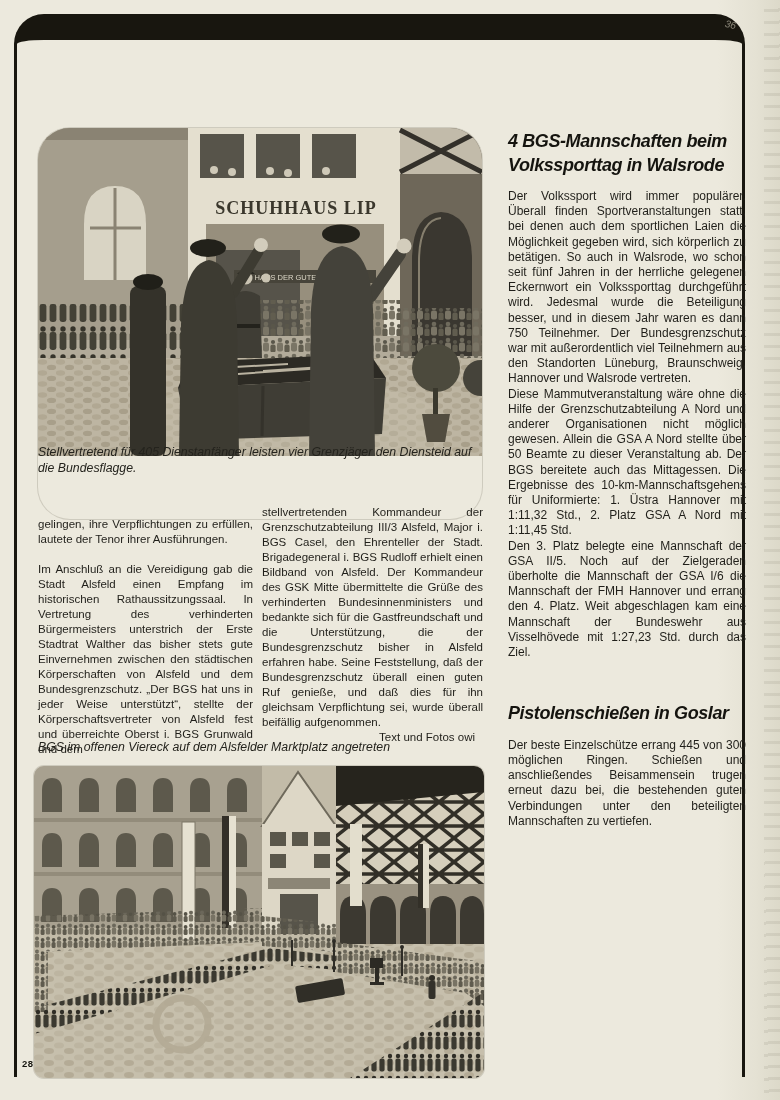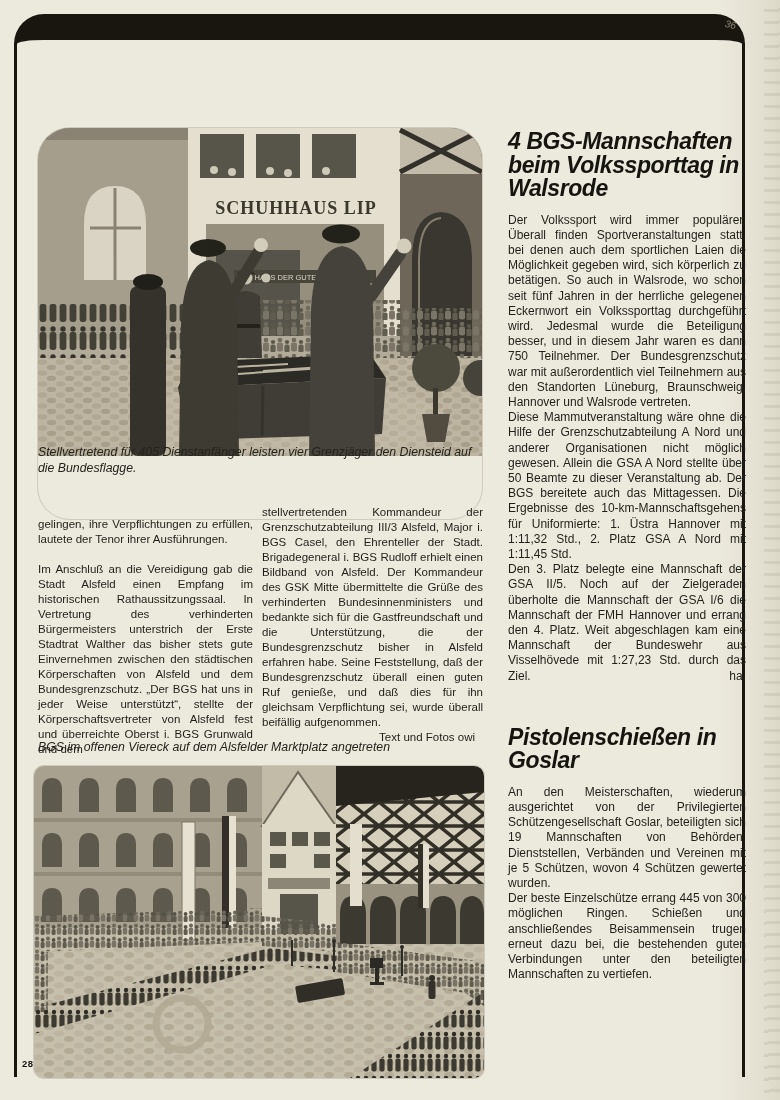--- a/index.html
+++ b/index.html
@@ -38,21 +38,21 @@
   .cap1{left:38px;top:445px;width:446px;}
   .cap2{left:38px;top:740px;width:450px;}
   .col{position:absolute;top:505px;}
   .colA{left:38px;width:215px;margin-top:12px;}
   .colB{left:262px;width:221px;}
   .col p{margin:0;font-size:11.5px;line-height:15px;text-align:justify;}
   .colA p + p{margin-top:15px;}
   .byline-owi{text-align:right !important;padding-right:8px;}
   .rightcol{position:absolute;left:508px;top:130px;width:238px;}
   .rightcol h2{
-    margin:0 0 12px 0;font-size:23px;line-height:23.5px;
+    margin:0 0 12px 0;font-size:18px;line-height:23.5px;
     font-weight:bold;font-style:italic;letter-spacing:-0.4px;color:#15140f;
   }
   .rightcol p{margin:0;font-size:12px;line-height:15.2px;text-align:justify;}
   .byline-ha{text-align:right !important;margin-top:-15.2px !important;}
   .h2-goslar{margin-top:42px !important;}
   .pagenum{position:absolute;left:22px;top:1058px;
     font-size:9.5px;font-weight:bold;letter-spacing:.5px;color:#16150f;}
 </style>
 </head>
 <body>
@@ -243,20 +243,18 @@
         <rect x="394.5" y="215" width="7" height="18" rx="2" fill="#33312a"></rect>
       </g>
     </svg>
   </figure>
 
   <div class="rightcol">
     <h2>4 BGS-Mannschaften beim Volkssporttag in Walsrode</h2>
     <p>Der Volkssport wird immer populärer. Überall finden Sportveranstaltungen statt, bei denen auch dem sportlichen Laien die Möglichkeit gegeben wird, sich körperlich zu betätigen. So auch in Walsrode, wo schon seit fünf Jahren in der herrliche gelegenen Eckernwort ein Volkssporttag durchgeführt wird. Jedesmal wurde die Beteiligung besser, und in diesem Jahr waren es dann 750 Teilnehmer. Der Bundesgrenzschutz war mit außerordentlich viel Teilnehmern aus den Standorten Lüneburg, Braunschweig, Hannover und Walsrode vertreten.</p>
     <p>Diese Mammutveranstaltung wäre ohne die Hilfe der Grenzschutzabteilung A Nord und anderer Organisationen nicht möglich gewesen. Allein die GSA A Nord stellte über 50 Beamte zu dieser Veranstaltung ab. Der BGS bereitete auch das Mittagessen. Die Ergebnisse des 10-km-Mannschaftsgehens für Uniformierte: 1. Üstra Hannover mit 1:11,32 Std., 2. Platz GSA A Nord mit 1:11,45 Std.</p>
     <p>Den 3. Platz belegte eine Mannschaft der GSA II/5. Noch auf der Zielgeraden überholte die Mannschaft der GSA I/6 die Mannschaft der FMH Hannover und errang den 4. Platz. Weit abgeschlagen kam eine Mannschaft der Bundeswehr aus Visselhövede mit 1:27,23 Std. durch das Ziel.</p>
-    <p class="byline-ha">ha.</p>
     <h2 class="h2-goslar">Pistolenschießen in Goslar</h2>
-    <p>An den Meisterschaften, wiederum ausgerichtet von der Privilegierten Schützengesellschaft Goslar, beteiligten sich 19 Mannschaften von Behörden, Dienststellen, Verbänden und Vereinen mit je 5 Schützen, wovon 4 Schützen gewertet wurden.</p>
     <p>Der beste Einzelschütze errang 445 von 300 möglichen Ringen. Schießen und anschließendes Beisammensein trugen erneut dazu bei, die bestehenden guten Verbindungen unter den beteiligten Mannschaften zu vertiefen.</p>
   </div>
 
   <div class="pagenum">28</div>
 </div>
 
 </body></html>

